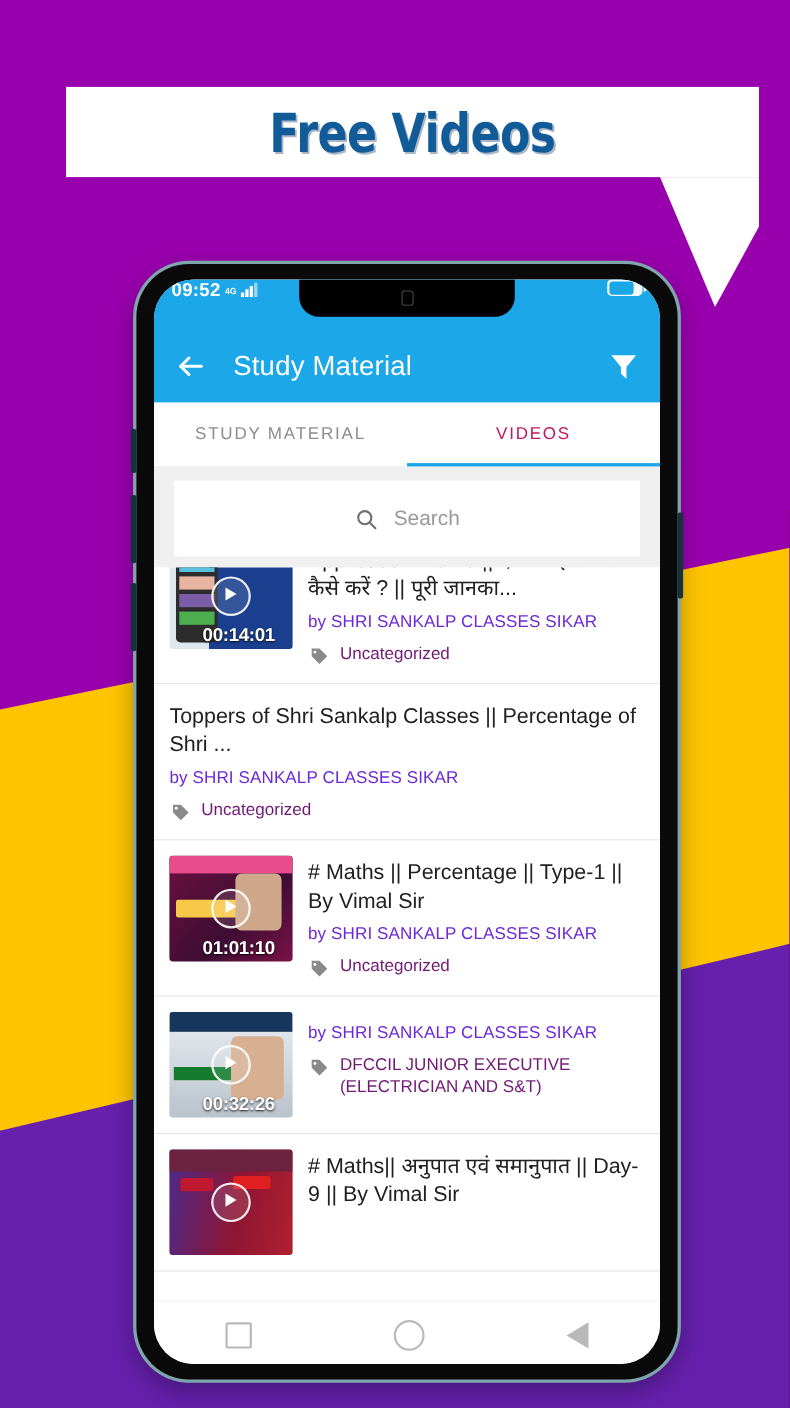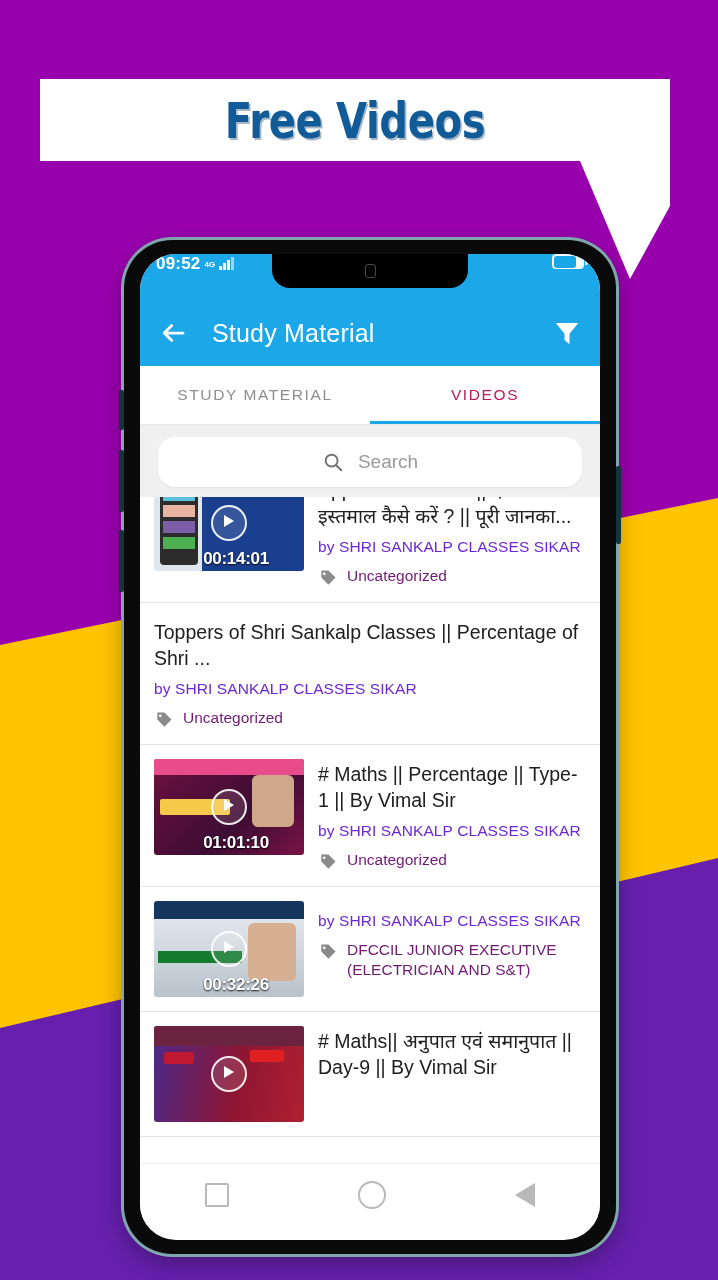--- a/index.html
+++ b/index.html
@@ -34,21 +34,21 @@
     position: absolute;
     left: 0; top: 0;
     width: 718px; height: 1280px;
     background: #ffc400;
     clip-path: polygon(0 645px, 718px 498px, 718px 858px, 0 1028px);
   }
 
   
   .bubble-wrap {
     position: absolute;
-    left: 40px;
+    left: 60px;
     top: 79px;
     width: 630px;
     height: 120px;
   }
   .bubble-body {
     position: absolute;
     left: 0; top: 0;
     width: 630px; height: 82px;
     background: #ffffff;
   }
@@ -262,23 +262,23 @@
     height: 3px;
     background: #1ba7e8;
   }
 
   
   .search-strip {
     background: #f0f0f0;
     padding: 12px 18px 10px 18px;
   }
   .search-box {
-    height: 50px;
-    background: #ffffff;
-    border-radius: 17px;
+    height: 69px;
+    background: #ffffff;
+    border-radius: 0;
     display: flex;
     align-items: center;
     justify-content: center;
     gap: 14px;
     box-shadow: 0 1px 2px rgba(0,0,0,0.06);
     cursor: text;
   }
   .search-icon { width: 22px; height: 22px; }
   .search-ph {
     font-size: 19px;
@@ -305,21 +305,20 @@
     margin-top: -22px;
   }
   .thumb {
     position: relative;
     flex: 0 0 auto;
     width: 112px;
     height: 96px;
     border-radius: 3px;
     overflow: hidden;
     background: #222;
-    padding-left: 38px;
   }
   .thumb .play {
     position: absolute;
     left: 50%; top: 50%;
     transform: translate(-50%,-50%);
     width: 32px; height: 32px;
     border-radius: 50%;
     border: 2.5px solid rgba(255,255,255,.9);
     background: rgba(255,255,255,.12);
   }

